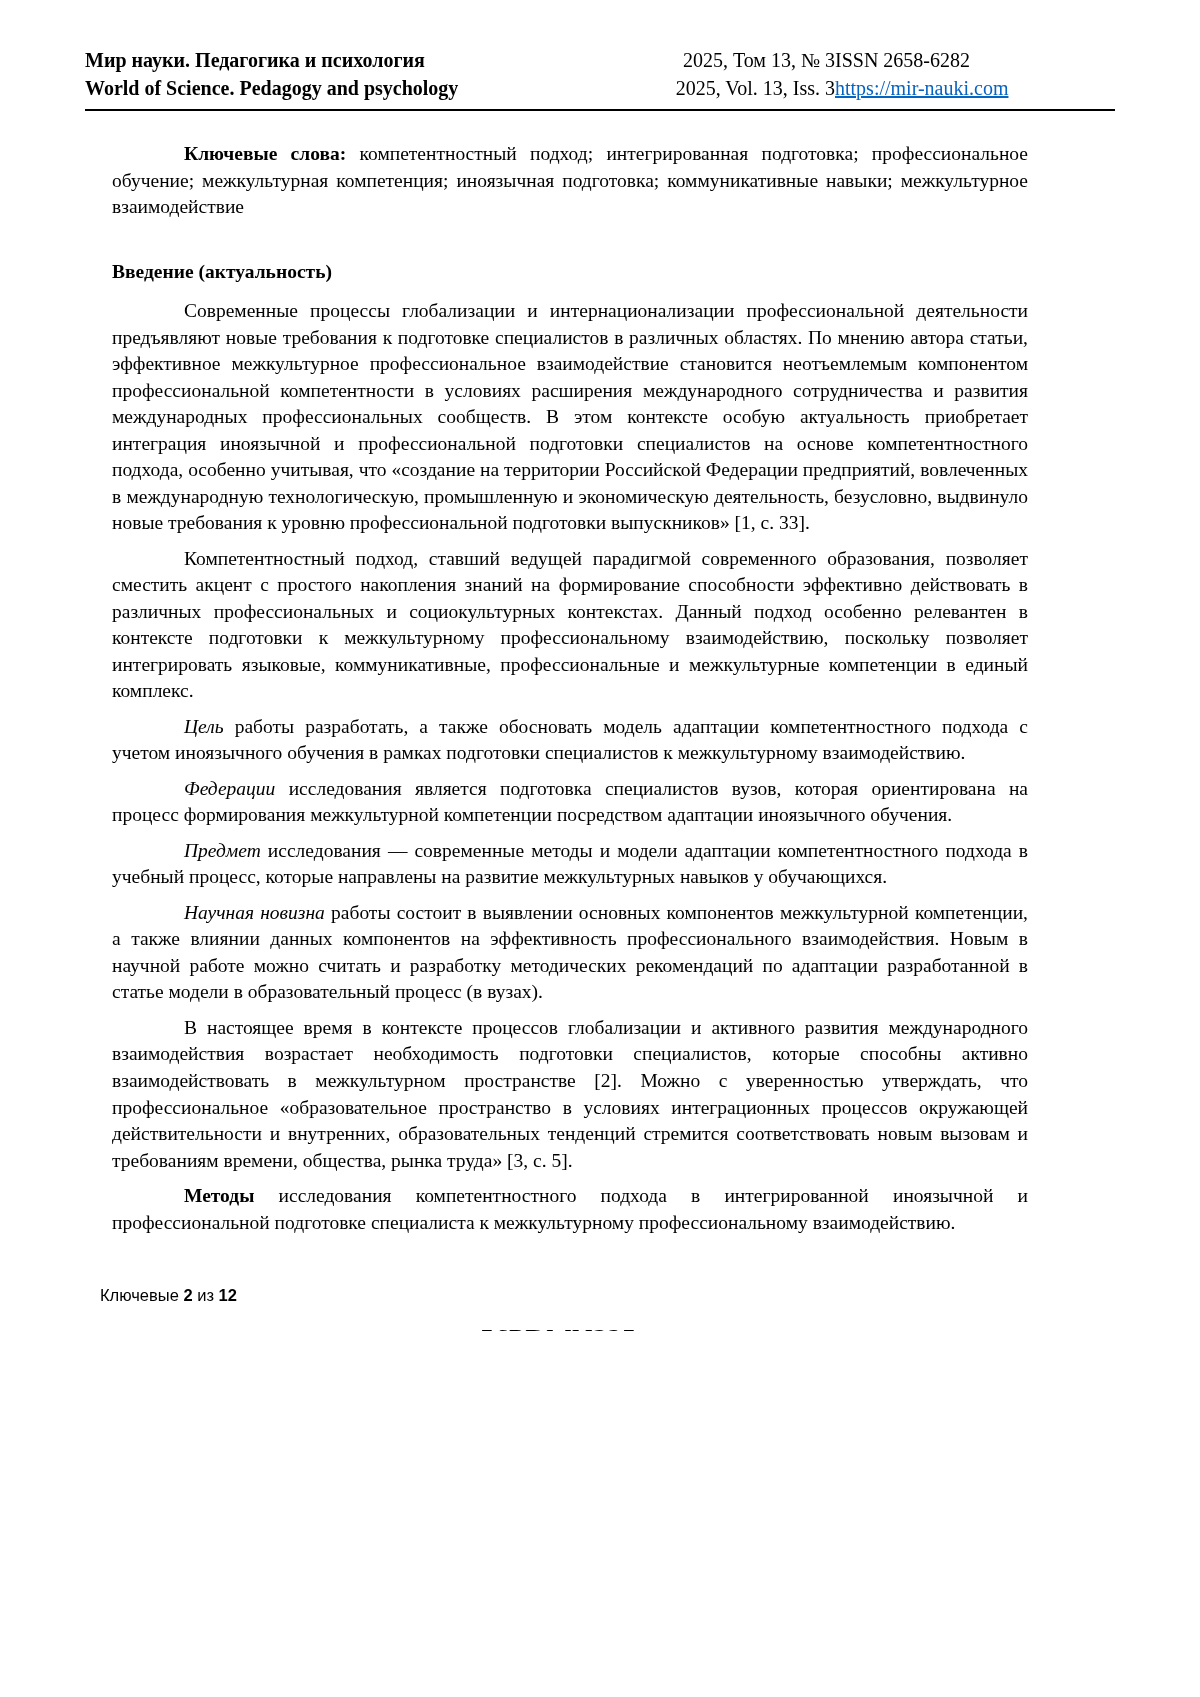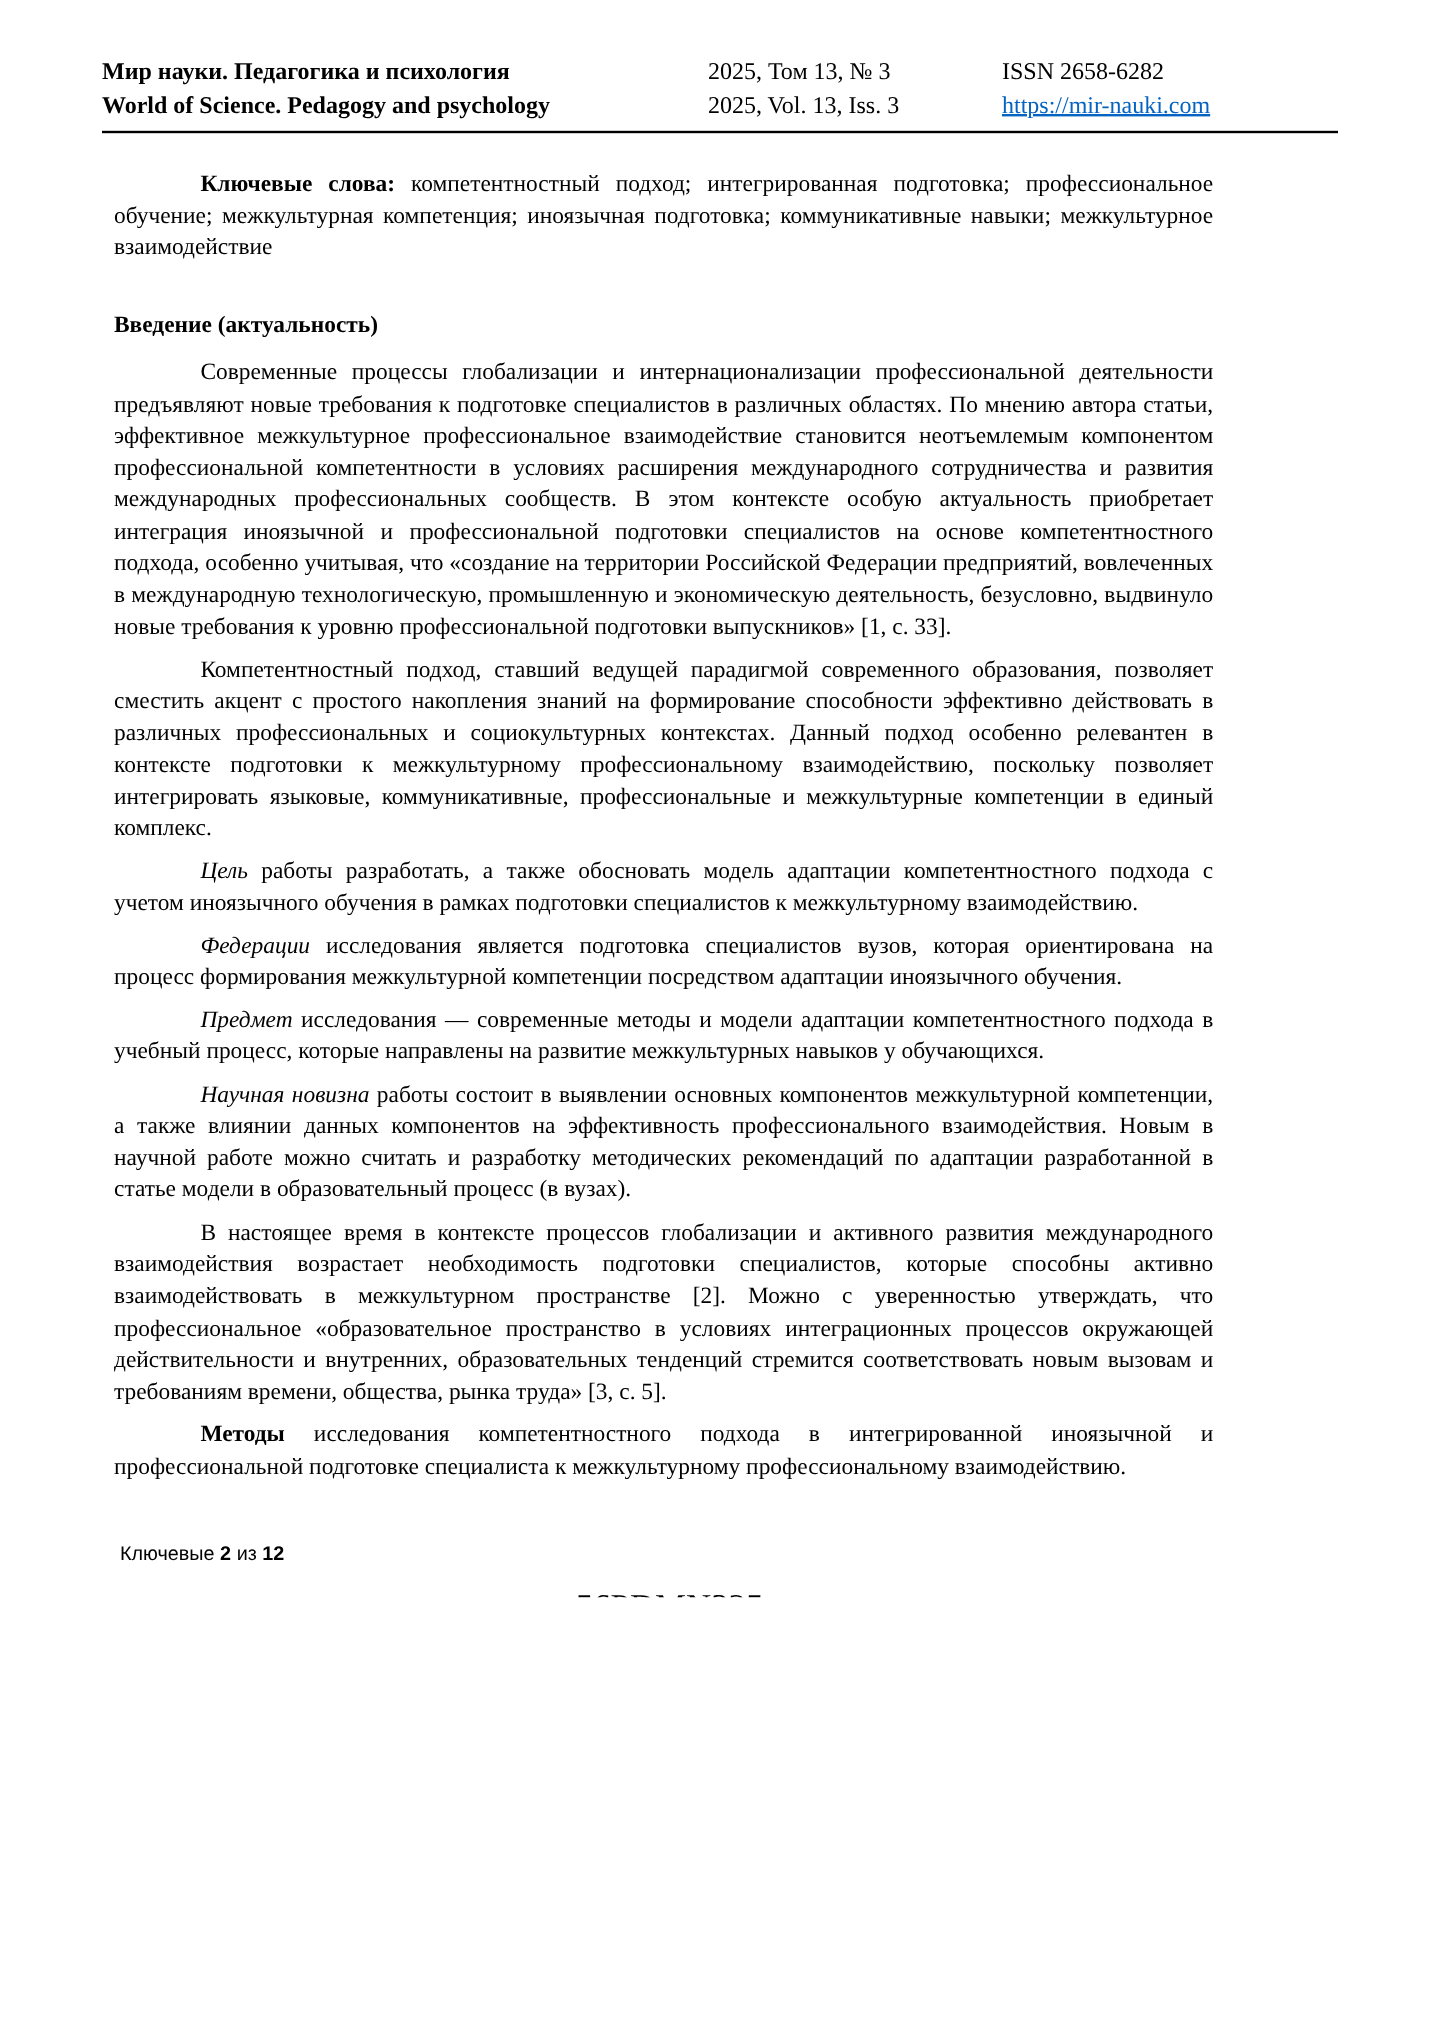--- a/index.html
+++ b/index.html
@@ -12,31 +12,31 @@
     background: #ffffff;
     padding: 46px 85px 0 85px;
     font-family: "Liberation Serif", serif;
     color: #000000;
     border-radius: 32px;
   }
   
   .header-row { display: flex; align-items: flex-start; }
   .h-col { font-size: 20px; line-height: 28px; }
   .h-left  { width: 505px; font-weight: bold; }
-  .h-mid   { width: 245px; }
+  .h-mid   { width: 245px; text-align: right; }
   .h-right { width: 280px; }
   a.link { color: #0563C1; text-decoration: underline; cursor: pointer; }
   .header-rule {
     border: none;
     border-top: 2px solid #000;
     margin-top: 7px;
   }
   
   .main {
-    margin-left: 10px;
+    margin-left: 27px;
     width: 916px;
     font-size: 19.5px;
     line-height: 1.36;
     text-align: justify;
   }
   .para { margin: 9px 0; text-indent: 72px; }
   .keywords { margin-top: 30px; }
   .section-heading {
     text-indent: 0;
     font-size: 19.5px;

